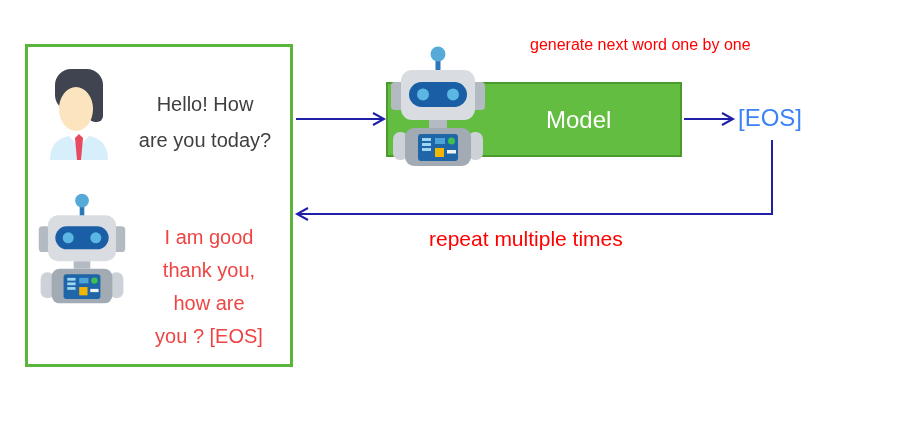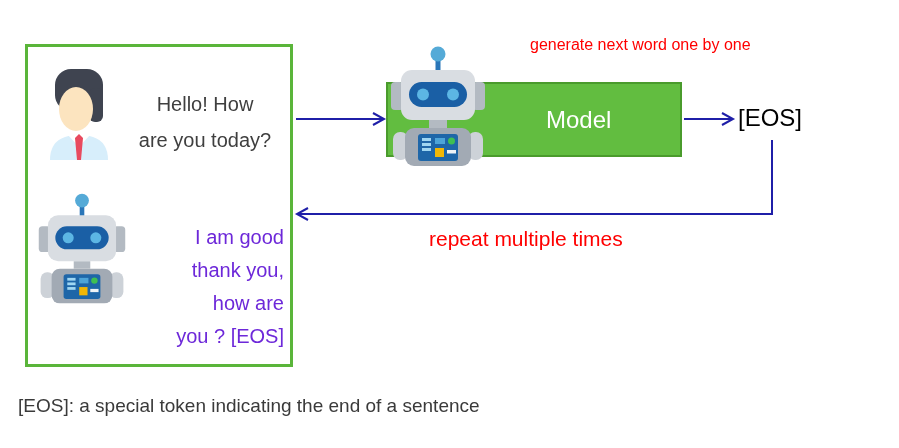--- a/index.html
+++ b/index.html
@@ -13,35 +13,35 @@
     left:25px;top:44px;width:262px;height:317px;
     border:3px solid #5ab53a;background:#ffffff;
   }
   .user-msg{
     left:118px;top:86px;width:174px;
     font-size:20px;line-height:36px;color:#3f3f3f;
     text-align:center;white-space:pre-line;
   }
   .bot-msg{
     left:134px;top:221px;width:150px;
-    font-size:20px;line-height:33px;color:#6d28d9;
-    text-align:right;white-space:pre-line;
+    font-size:20px;line-height:33px;color:#ef4444;
+    text-align:center;white-space:pre-line;
   }
   
   .model-box{
     left:386px;top:82px;width:292px;height:71px;
     background:#62bd40;border:2px solid #4a9b2c;
   }
   .model-label{
     left:546px;top:106px;width:110px;
     font-size:24px;color:#ffffff;text-align:left;
   }
   
   .eos-label{
-    left:738px;top:104px;font-size:24px;color:#000000;
+    left:738px;top:104px;font-size:24px;color:#3b82f6;
   }
   .red{color:#ff0000;}
   .gen-label{left:530px;top:36px;font-size:16px;white-space:nowrap;}
   .repeat-label{left:429px;top:227px;font-size:21px;white-space:nowrap;text-align:right;}
   .caption{
     left:18px;top:395px;font-size:19px;color:#3a3a3a;white-space:nowrap;
   }
   svg{display:block;}
   .arrow-layer{left:0;top:0;pointer-events:none;}
 </style>
@@ -125,15 +125,14 @@
         <polyline points="308,208 297,214 308,220"></polyline>
       </g>
     </g>
   </svg>
 
   <div class="abs eos-label">[EOS]</div>
 
   <div class="abs red gen-label">generate next word one by one</div>
   <div class="abs red repeat-label">repeat multiple times</div>
 
-  <div class="abs caption">[EOS]: a special token indicating the end of a sentence</div>
 
 </div>
 
 </body></html>

